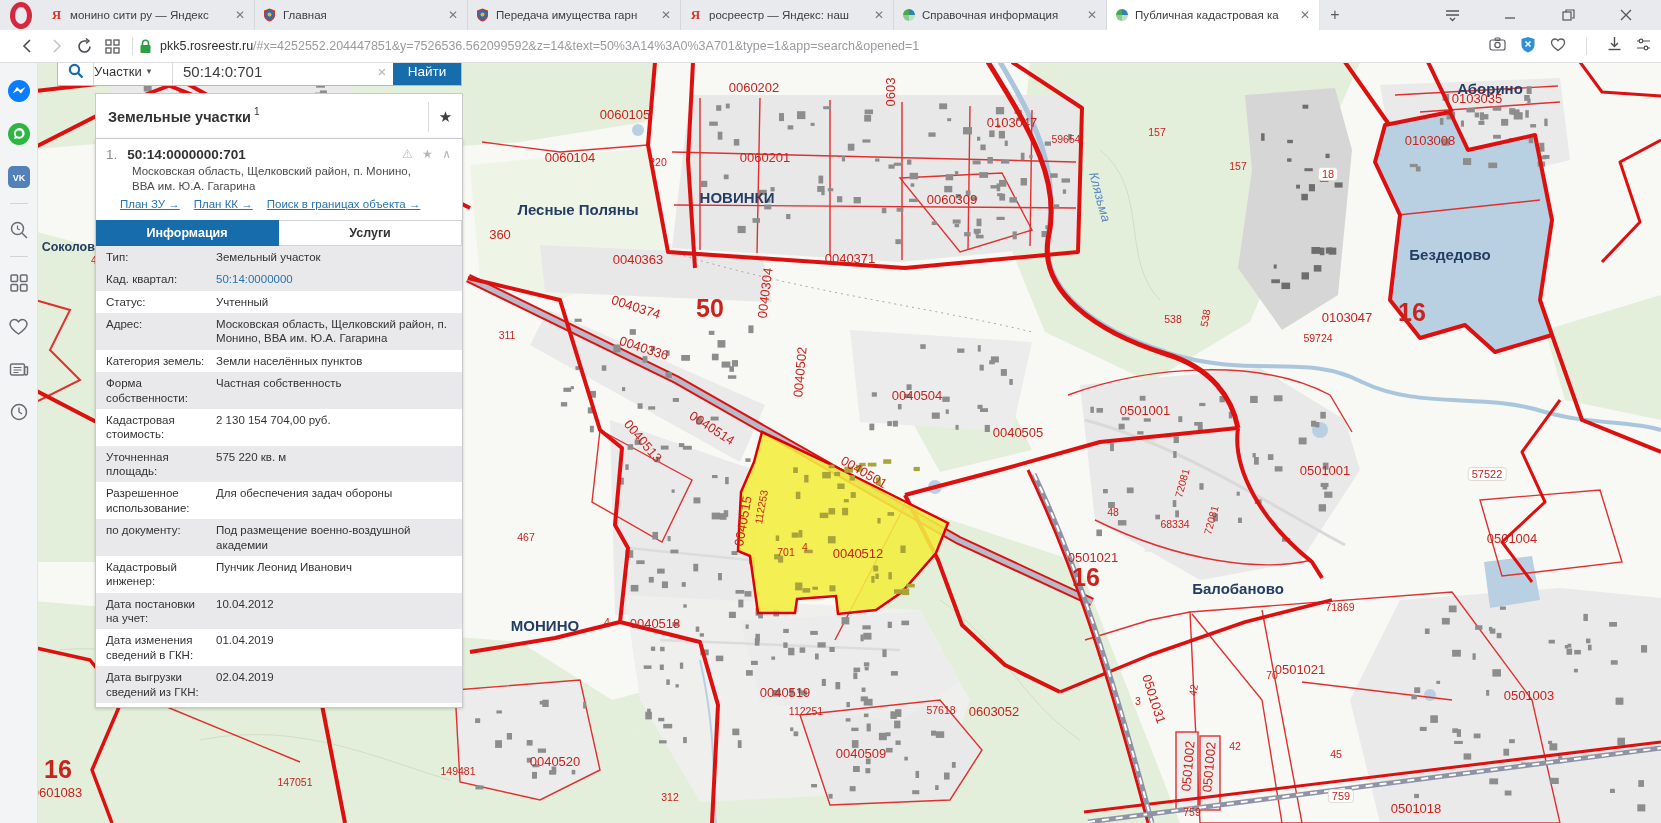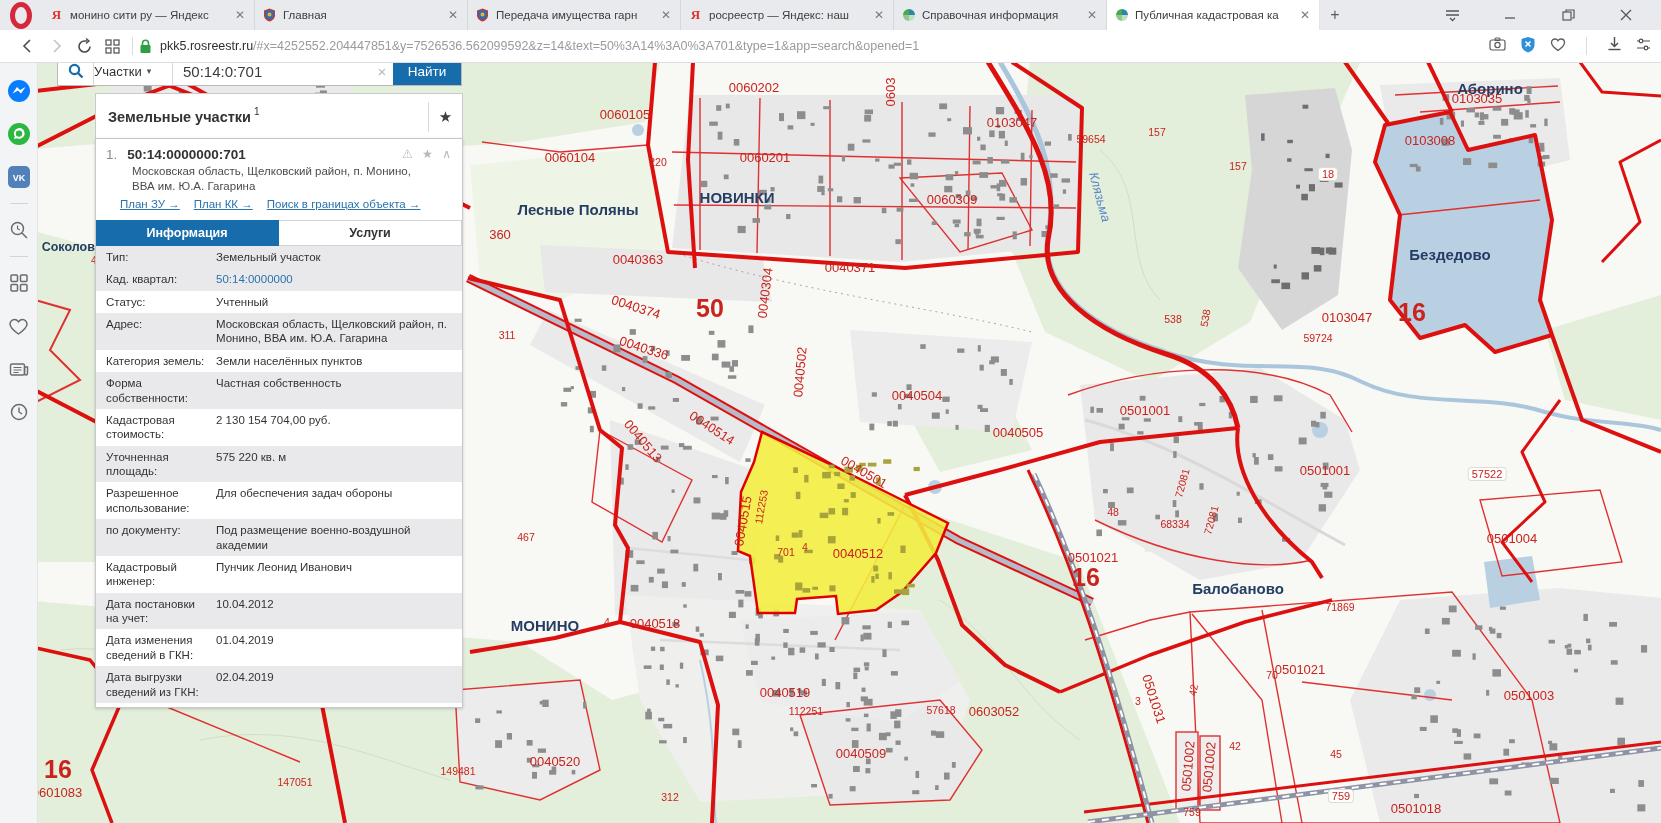--- a/index.html
+++ b/index.html
@@ -872,40 +872,40 @@
         <rect x="873.6" y="566.4" width="4.6" height="4.4" fill="#a8a43c"></rect>
       </g>
   </svg>
   <div id="maplabels">
       <span class="ml c-s" style="left: 105px; top: 6px; transform: translate(-50%, -50%);">Осеевская</span>
       <span class="ml c-p" style="left: 352px; top: 42px; transform: translate(-50%, -50%);">0060103</span>
       <span class="ml c-p" style="left: 625px; top: 52px; transform: translate(-50%, -50%);">0060105</span>
       <span class="ml c-p" style="left: 754px; top: 25px; transform: translate(-50%, -50%);">0060202</span>
       <span class="ml c-p" style="left: 890px; top: 30px; transform: translate(-50%, -50%) rotate(-90deg);">0603</span>
       <span class="ml c-p" style="left: 1012px; top: 60px; transform: translate(-50%, -50%);">0103047</span>
-      <span class="ml c-n" style="left: 1066px; top: 77px; transform: translate(-50%, -50%); margin-left: 25px;">59654</span>
+      <span class="ml c-n" style="left: 1066px; top: 77px; transform: translate(-50%, -50%);">59654</span>
       <span class="ml c-n" style="left: 1157px; top: 70px; transform: translate(-50%, -50%);">157</span>
       <span class="ml c-n" style="left: 1238px; top: 104px; transform: translate(-50%, -50%);">157</span>
       <span class="ml c-t" style="left: 1490px; top: 26px; transform: translate(-50%, -50%);">Аборино</span>
       <span class="ml c-p" style="left: 1477px; top: 36px; transform: translate(-50%, -50%);">0103035</span>
       <span class="ml c-p" style="left: 1430px; top: 78px; transform: translate(-50%, -50%);">0103008</span>
       <span class="ml c-b" style="left: 1328px; top: 112px; transform: translate(-50%, -50%);">18</span>
       <span class="ml c-p" style="left: 570px; top: 95px; transform: translate(-50%, -50%);">0060104</span>
       <span class="ml c-n" style="left: 658px; top: 100px; transform: translate(-50%, -50%);">220</span>
       <span class="ml c-p" style="left: 765px; top: 95px; transform: translate(-50%, -50%);">0060201</span>
       <span class="ml c-t" style="left: 737px; top: 135px; transform: translate(-50%, -50%);">НОВИНКИ</span>
       <span class="ml c-t" style="left: 578px; top: 147px; transform: translate(-50%, -50%);">Лесные Поляны</span>
       <span class="ml c-p" style="left: 952px; top: 137px; transform: translate(-50%, -50%);">0060309</span>
       <span class="ml c-w" style="left: 1100px; top: 135px; transform: translate(-50%, -50%) rotate(75deg);">Клязьма</span>
       <span class="ml c-t" style="left: 1450px; top: 192px; transform: translate(-50%, -50%);">Бездедово</span>
       <span class="ml c-t2" style="left: 72px; top: 185px; transform: translate(-50%, -50%);">Соколово</span>
       <span class="ml c-n" style="left: 94px; top: 198px; transform: translate(-50%, -50%);">4</span>
       <span class="ml c-p" style="left: 500px; top: 172px; transform: translate(-50%, -50%);">360</span>
       <span class="ml c-p" style="left: 638px; top: 197px; transform: translate(-50%, -50%);">0040363</span>
-      <span class="ml c-p" style="left: 850px; top: 205px; transform: translate(-50%, -50%); text-align: right;">0040371</span>
+      <span class="ml c-p" style="left: 850px; top: 196px; transform: translate(-50%, -50%); text-align: right;">0040371</span>
       <span class="ml c-P" style="left: 710px; top: 246px; transform: translate(-50%, -50%);">50</span>
       <span class="ml c-p" style="left: 765px; top: 231px; transform: translate(-50%, -50%) rotate(-83deg);">0040304</span>
       <span class="ml c-n" style="left: 507px; top: 273px; transform: translate(-50%, -50%);">311</span>
       <span class="ml c-p" style="left: 636px; top: 245px; transform: translate(-50%, -50%) rotate(18deg);">0040374</span>
       <span class="ml c-p" style="left: 644px; top: 286px; transform: translate(-50%, -50%) rotate(18deg);">0040336</span>
       <span class="ml c-n" style="left: 1173px; top: 257px; transform: translate(-50%, -50%);">538</span>
       <span class="ml c-n" style="left: 1205px; top: 256px; transform: translate(-50%, -50%) rotate(-80deg);">538</span>
       <span class="ml c-p" style="left: 1347px; top: 255px; transform: translate(-50%, -50%);">0103047</span>
       <span class="ml c-P" style="left: 1412px; top: 250px; transform: translate(-50%, -50%);">16</span>
       <span class="ml c-n" style="left: 1318px; top: 276px; transform: translate(-50%, -50%);">59724</span>

